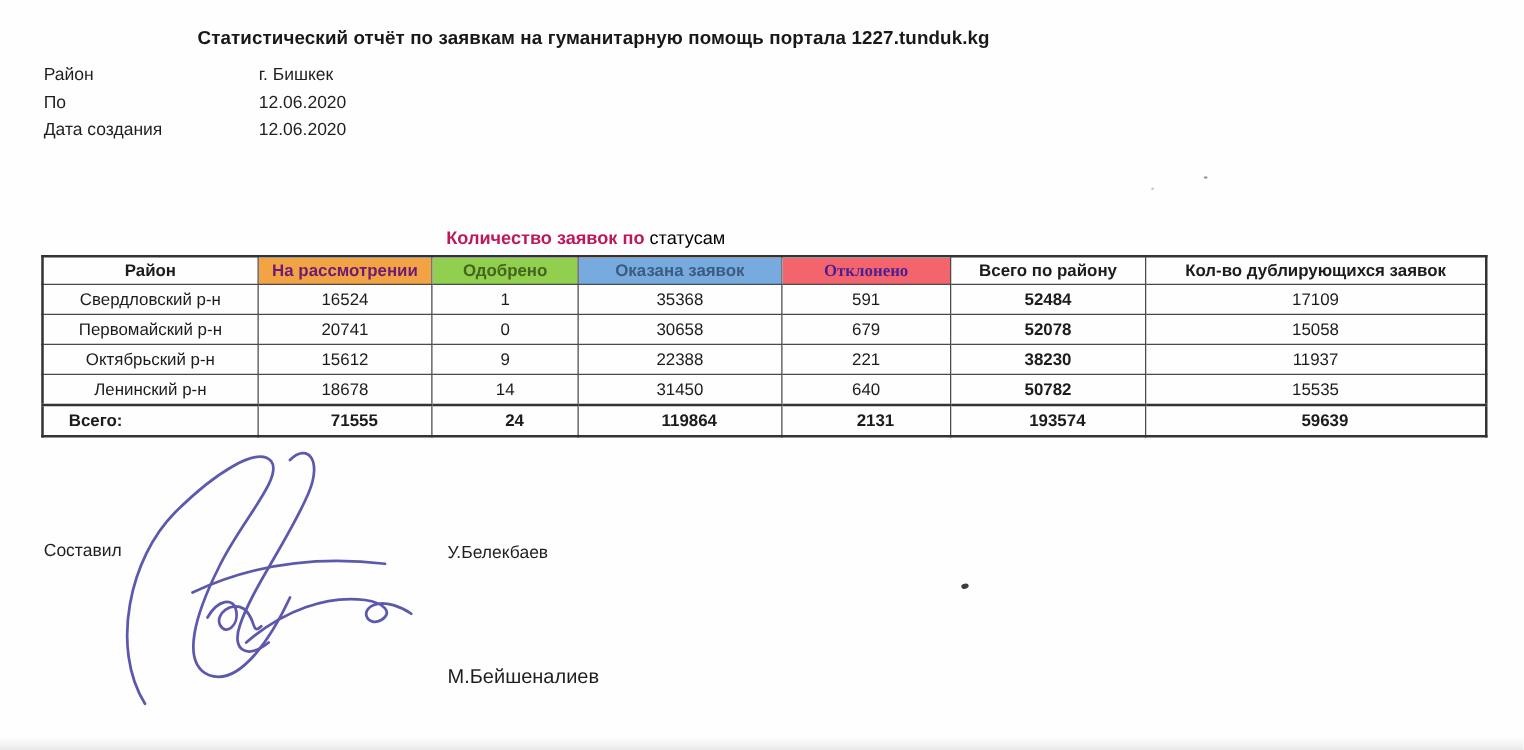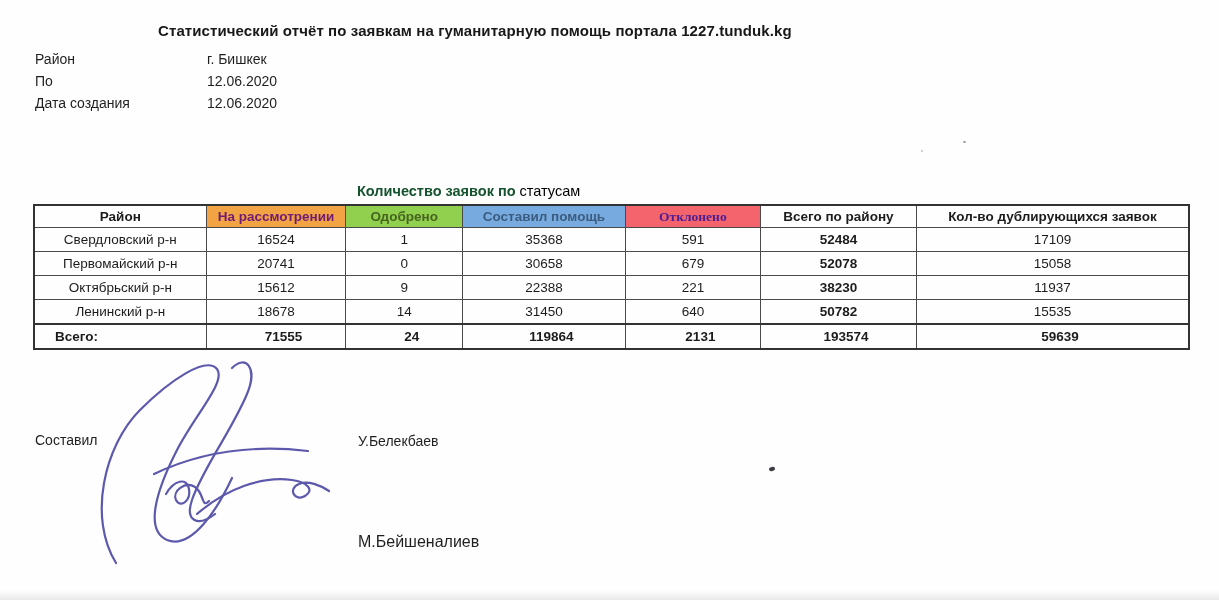--- a/index.html
+++ b/index.html
@@ -19,21 +19,21 @@
     position:absolute;left:158px;top:22px;
     font-size:15px;font-weight:bold;letter-spacing:.1px;color:#181818;
   }
   .meta{position:absolute;left:35px;top:48px;font-size:14px;}
   .meta-row{height:22px;line-height:22px;white-space:nowrap;}
   .meta-label{display:inline-block;width:172px;}
   .meta-value{display:inline-block;}
   .table-caption{
     position:absolute;left:357px;top:183px;font-size:14.5px;
   }
-  .cap-bold{font-weight:bold;color:#14532d;text-align:center;}
+  .cap-bold{font-weight:bold;color:#be185d;text-align:center;}
   .cap-light{color:#000000;}
   table.report{
     position:absolute;left:33px;top:204px;width:1157px;
     border-collapse:collapse;table-layout:fixed;
     font-size:13.5px;color:#1c1c1c;
   }
   table.report td, table.report th{
     border:1px solid #4a4a4a;
     padding:0 5px;overflow:hidden;white-space:nowrap;
   }
@@ -89,21 +89,21 @@
       <col style="width:14.1%">
         <col style="width:11.7%">
         <col style="width:13.5%">
       <col style="width:23.6%">
     </colgroup>
     <thead>
       <tr>
         <th>Район</th>
         <th class="h-orange">На рассмотрении</th>
         <th class="h-green">Одобрено</th>
-        <th class="h-blue">Составил помощь</th>
+        <th class="h-blue">Оказана заявок</th>
         <th class="h-red">Отклонено</th>
         <th>Всего по району</th>
         <th>Кол-во дублирующихся заявок</th>
       </tr>
     </thead>
     <tbody>
       <tr>
         <td class="district">Свердловский р-н</td>
         <td>16524</td>
         <td>1</td>

